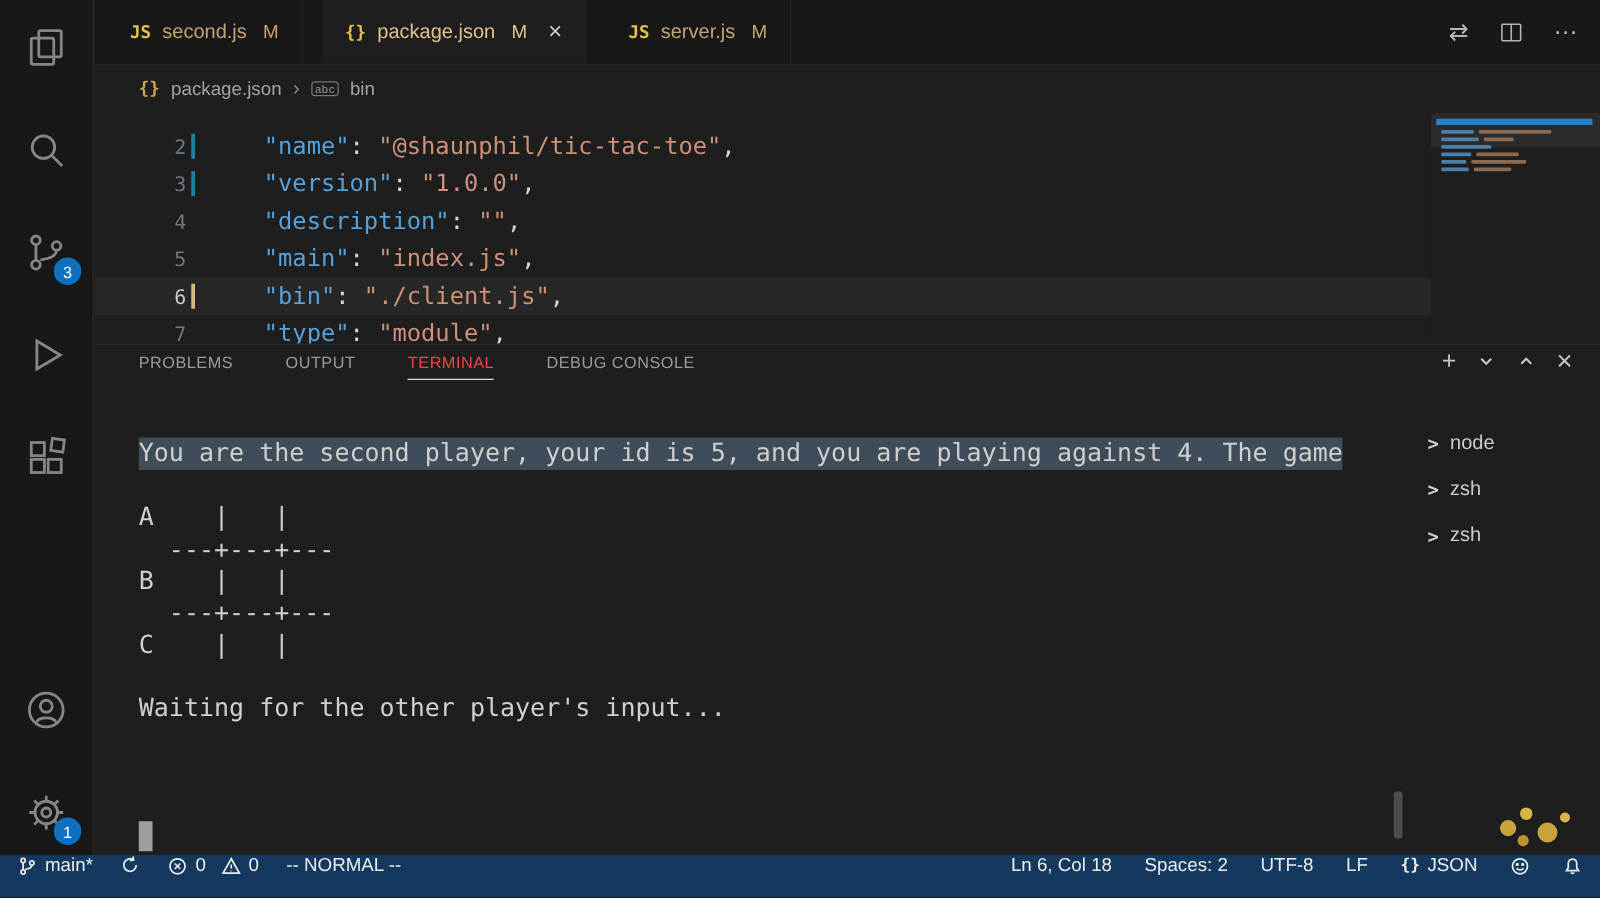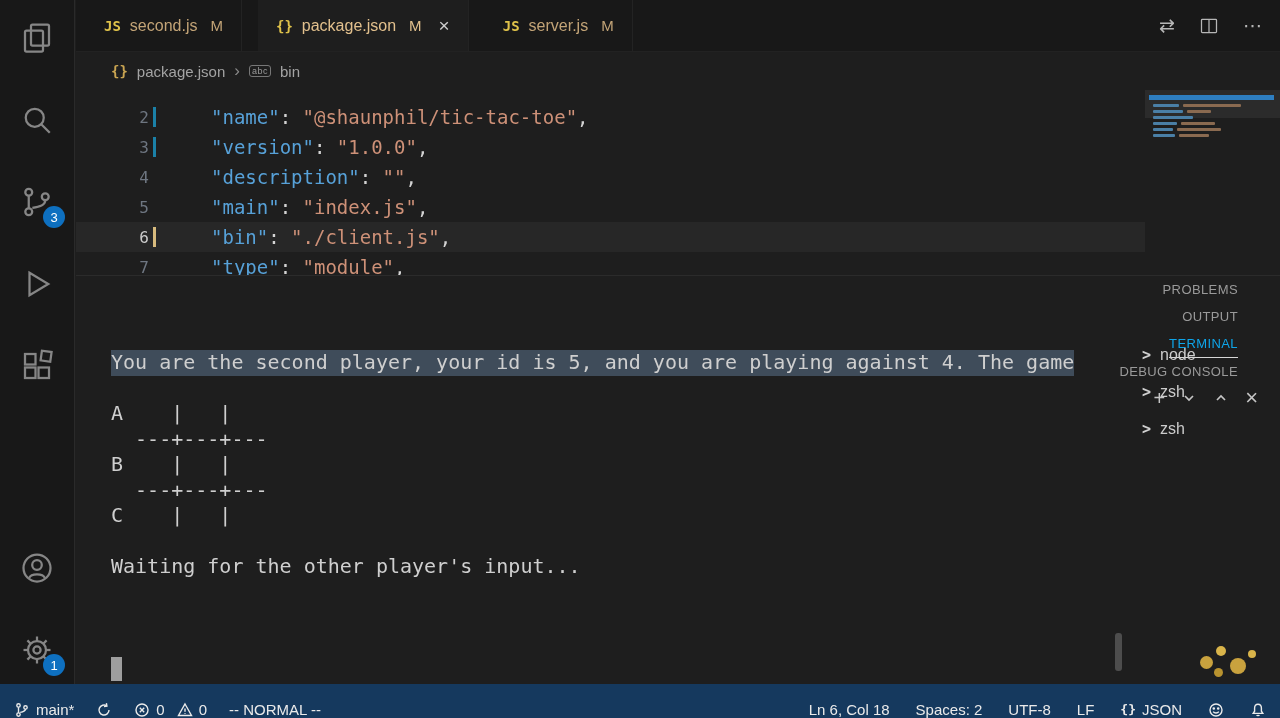--- a/index.html
+++ b/index.html
@@ -55,23 +55,23 @@
   .tok-punc { color:#d4d4d4; }
 
   
   .minimap { position:absolute; right:0; top:0; width:135px; height:100%; background:#1e1e1e; cursor:pointer; }
   .mm-slider { position:absolute; left:0; right:0; top:0; height:28px; background:rgba(255,255,255,0.06); }
   .mm-bluebar { position:absolute; left:4px; right:6px; top:5px; height:5px; background:#2e7fc2; }
   .mm-row { position:absolute; height:3px; border-radius:1px; }
 
   
   .panel { position:absolute; left:0; top:275px; width:100%; height:409px; background:#1e1e1e; border-top:1px solid #2b2b2b; }
-  .panel-header { height:46px; display:flex; align-items:flex-end; padding-left:35px;flex-direction:column; }
+  .panel-header { height:46px; display:flex; align-items:flex-start; padding-left:35px; }
   .panel-tab { font-size:13px; letter-spacing:.4px; color:#9a9a9a; margin-right:42px; cursor:pointer; padding:6px 0; }
-  .panel-tab.active { color:#0ea5e9; border-bottom:1px solid #d7d7d7; }
+  .panel-tab.active { color:#ef4444; border-bottom:1px solid #d7d7d7; }
   .panel-actions { margin-left:auto; display:flex; align-items:center; gap:16px; padding-right:22px; color:#c5c5c5; }
   .panel-actions .icon-btn { cursor:pointer; display:flex; align-items:center; font-size:20px; }
   .panel-actions svg { width:16px; height:16px; stroke:#c5c5c5; fill:none; stroke-width:1.7; }
 
   .panel-body { position:relative; height:363px; }
   .terminal { position:absolute; left:0; top:0; right:152px; bottom:0; padding:28px 0 0 35px;
     font-family:"DejaVu Sans Mono", monospace; font-size:20px; color:#cfcfcf; cursor:text; }
   .term-line { white-space:pre; height:25.5px; line-height:25.5px; }
   .term-line.sel { background:#3f4c5a; width:max-content; }
   .term-line.sel-extend { padding-right:207px; }
@@ -80,21 +80,21 @@
 
   .term-sidebar { position:absolute; right:0; top:0; width:150px; bottom:0; padding-top:14px; }
   .term-proc { display:flex; align-items:center; gap:9px; height:37px; padding-left:12px; font-size:16px; color:#cccccc; cursor:pointer; }
   .term-proc .chev { font-family:"DejaVu Sans Mono", monospace; font-size:15px; font-weight:bold; color:#d0d0d0; }
 
   
   .deco { position:absolute; border-radius:50%; }
 
   
   .status-bar { position:absolute; left:0; bottom:0; width:1280px; height:34px; background:#15395e;
-    display:flex; align-items:flex-end; color:#eaeaea; font-size:15px; padding:0 14px; }
+    display:flex; align-items:flex-start; color:#eaeaea; font-size:15px; padding:0 14px; }
   .sb-item { display:flex; align-items:center; gap:6px; margin-right:22px; cursor:pointer; white-space:nowrap; }
   .sb-item svg { width:16px; height:16px; stroke:#eaeaea; fill:none; stroke-width:1.4; }
   .sb-right { margin-left:auto; display:flex; align-items:center; }
   .sb-right .sb-item { margin-right:0; margin-left:26px; }
   .sb-braces { font-family:"DejaVu Sans Mono", monospace; font-size:13px; font-weight:bold; }
 </style>
 </head>
 <body>
 
 <div class="window">

